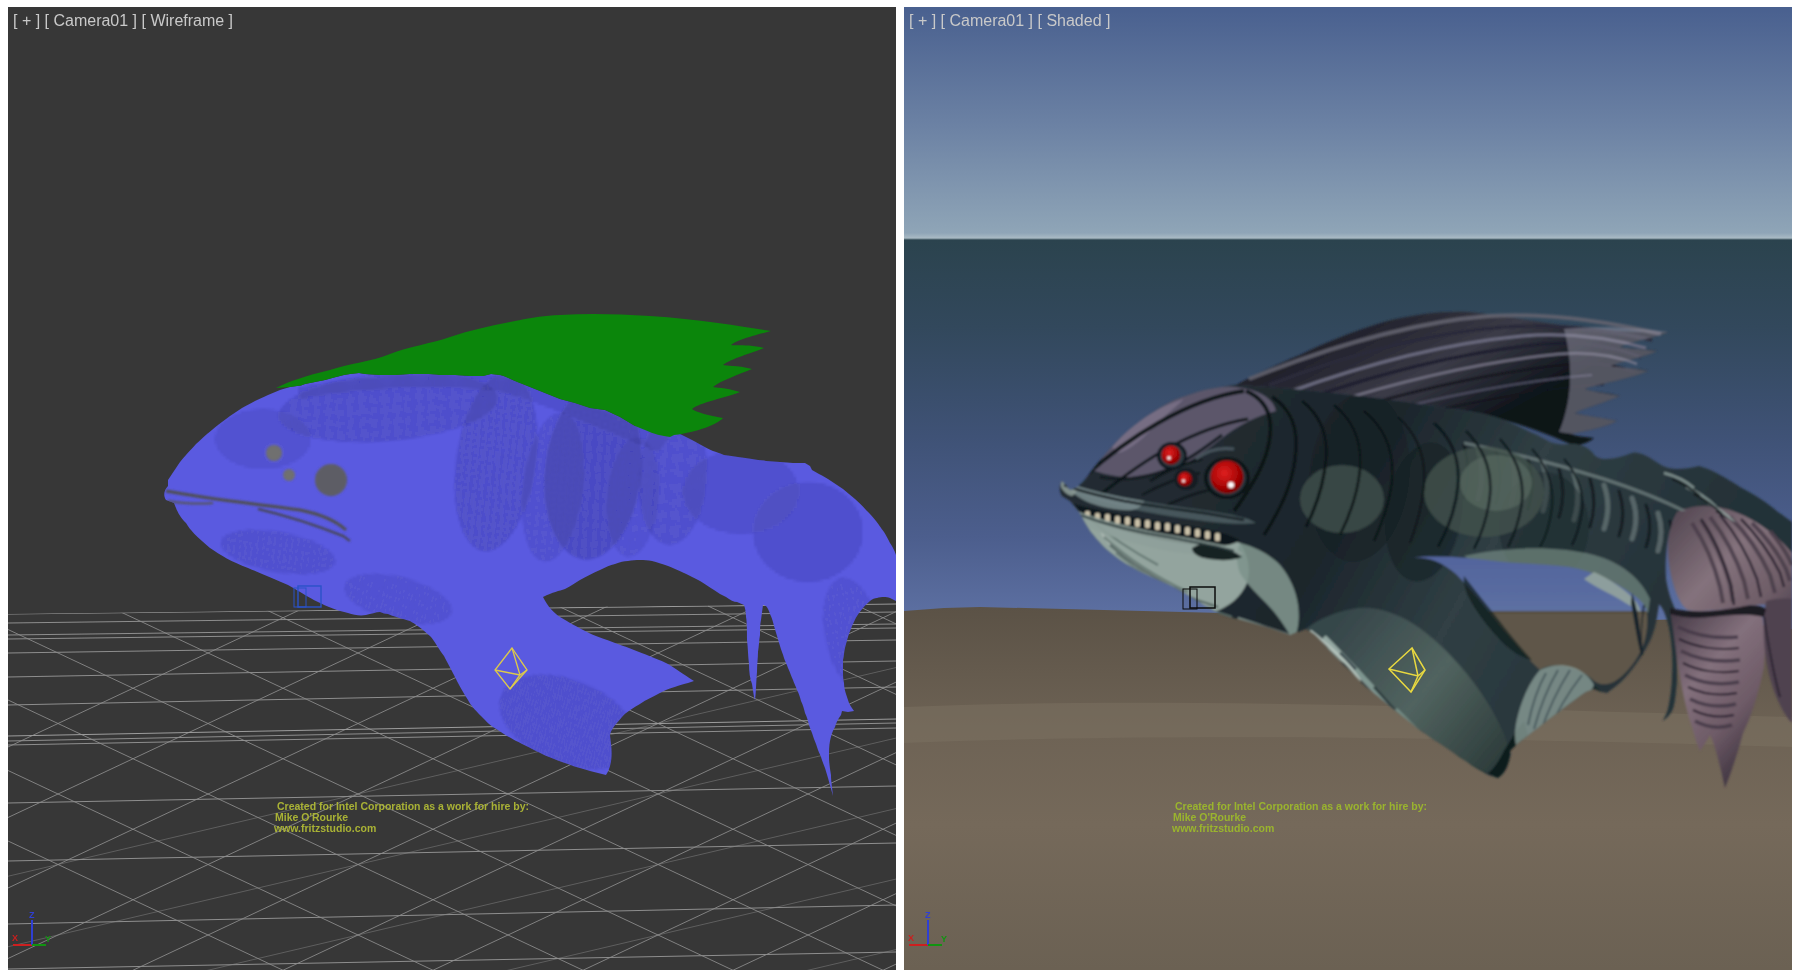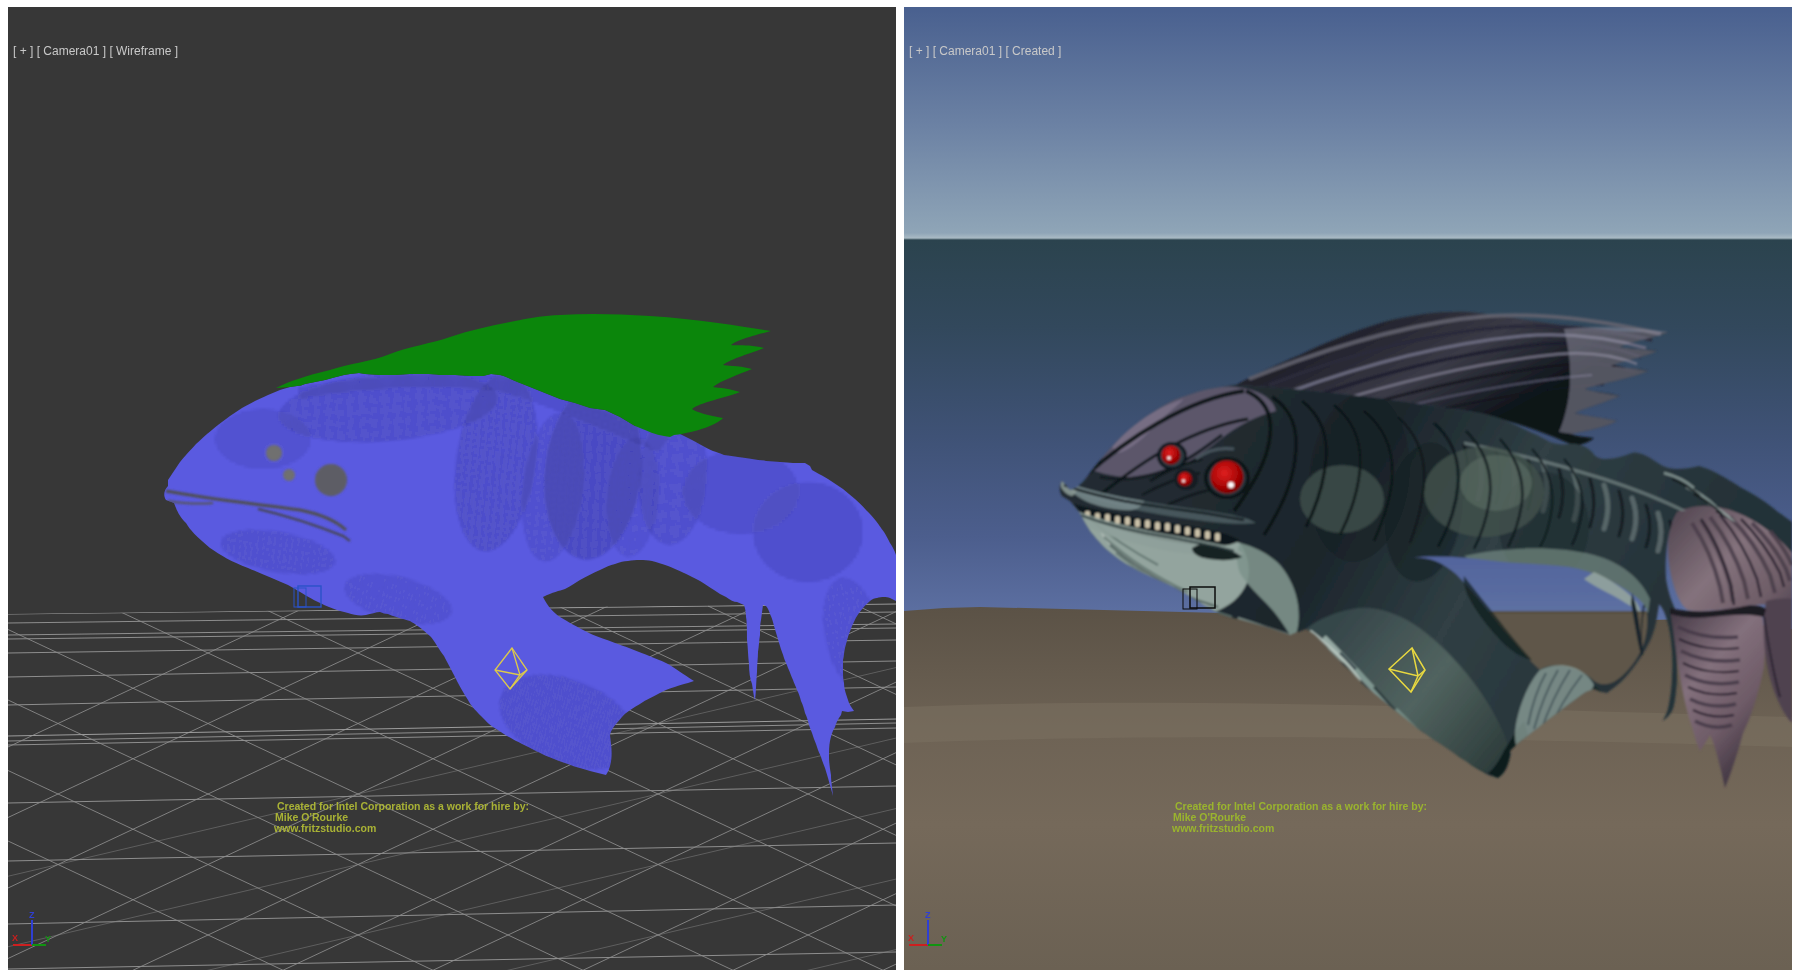--- a/index.html
+++ b/index.html
@@ -1,21 +1,21 @@
 <!DOCTYPE html>
 <html><head>
 <meta charset="utf-8">
 <style>
 html,body{margin:0;padding:0;background:#ffffff;width:1800px;height:978px;overflow:hidden;}
 #L{position:absolute;left:8px;top:7px;width:888px;height:963px;background:#373737;}
 #R{position:absolute;left:904px;top:7px;width:888px;height:963px;
    background:linear-gradient(to bottom,
      #49608f 0px, #6c82a4 120px, #8fa5b7 226px, #a9bac4 231px,
      #2b434e 233px, #32485c 320px, #3f5276 430px, #4c5e8d 530px, #5d70a2 610px, #5d70a2 100%);}
-.vplabel{position:absolute;left:5px;top:5px;font-family:"Liberation Sans",sans-serif;font-size:12px;color:#c9c9c9;margin-top:32px;}
+.vplabel{position:absolute;left:5px;top:5px;font-family:"Liberation Sans",sans-serif;font-size:16px;color:#c9c9c9;}
 svg{position:absolute;left:0;top:0;}
 </style>
 </head>
 <body>
 <div id="L">
 <svg width="888" height="963" viewBox="0 0 888 963">
   <defs>
     <pattern id="st1" width="3" height="3" patternUnits="userSpaceOnUse">
           <rect x="0" y="0" width="1.4" height="1.4" fill="#23234a"></rect>
         </pattern>
@@ -494,14 +494,14 @@
     <line x1="5" y1="938" x2="24" y2="938" stroke="#cc1f1f"></line>
     <line x1="24" y1="913" x2="24" y2="938" stroke="#2f3fd3"></line>
     <line x1="24" y1="938" x2="38" y2="938" stroke="#109410"></line>
   </g>
   <g font-family="Liberation Sans, sans-serif" font-size="9px" font-weight="bold">
     <text x="21" y="911" fill="#2f3fd3">Z</text>
     <text x="4" y="934" fill="#cc1f1f">X</text>
     <text x="37" y="935" fill="#109410">Y</text>
   </g>
 </svg>
-<div class="vplabel">[ + ] [ Camera01 ] [ Created ]</div>
+<div class="vplabel">[ + ] [ Camera01 ] [ Shaded ]</div>
 </div>
 
 </body></html>

